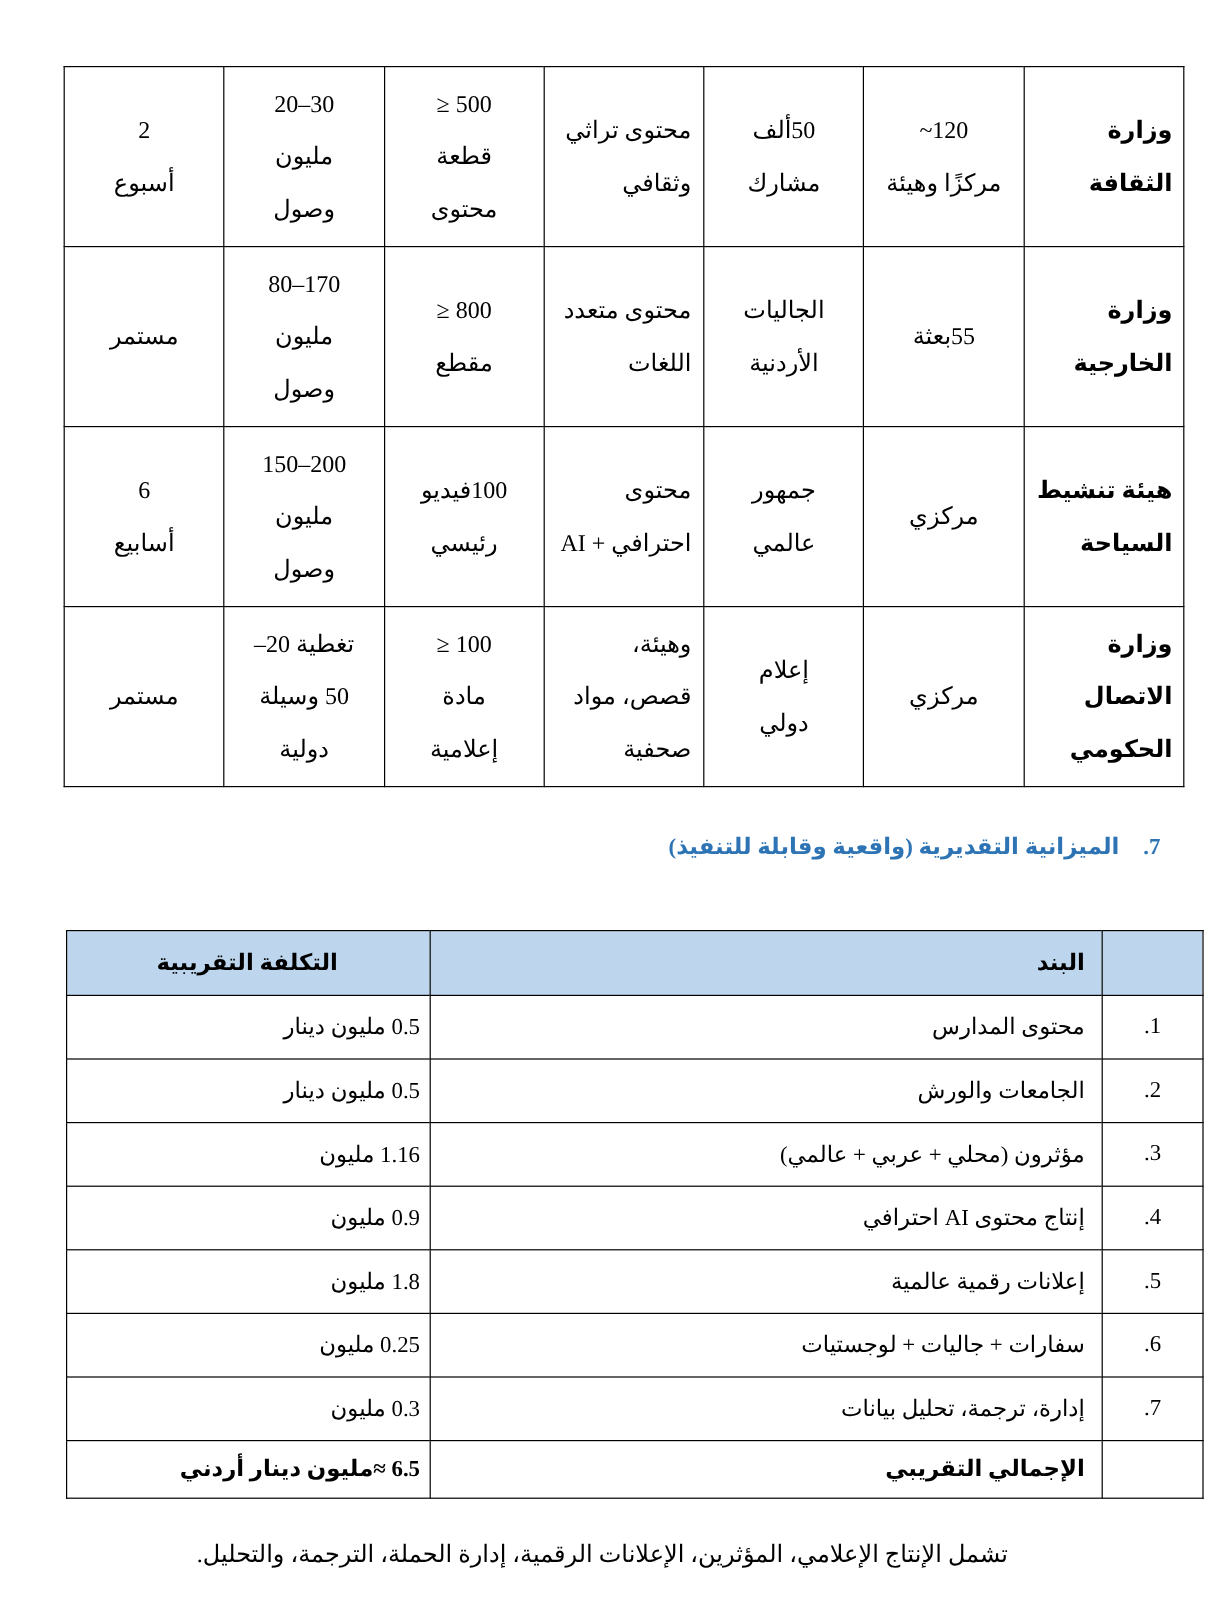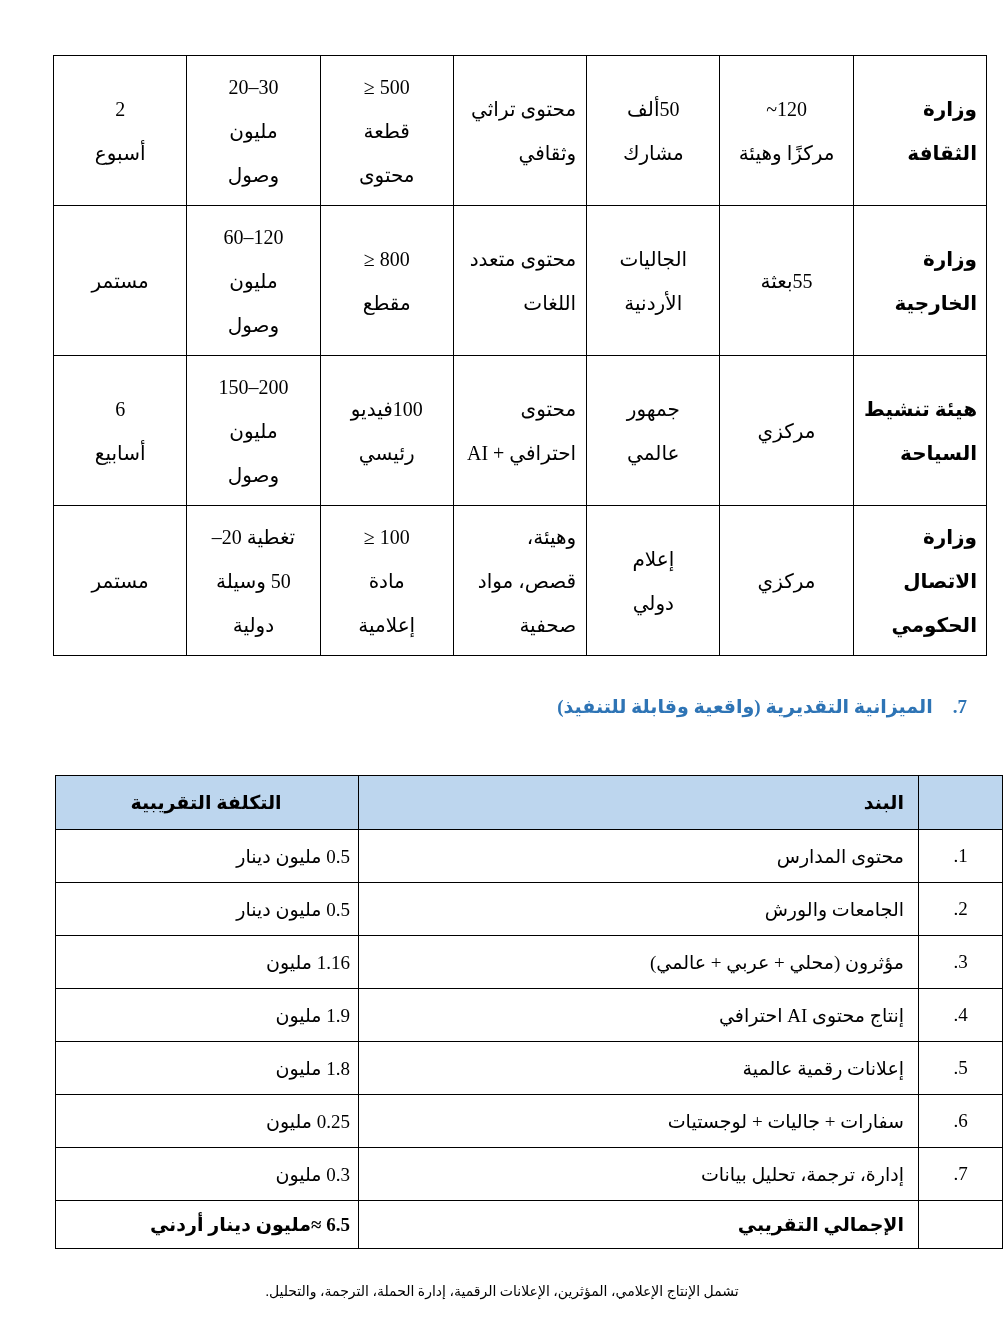--- a/index.html
+++ b/index.html
@@ -39,21 +39,21 @@
   .budget-table tr.data td{height:48px;}
   .budget-table tr.total td{height:43px;font-weight:bold;}
   .budget-table td.c-num{width:71px;text-align:center;}
   .budget-table td.c-item{width:539px;text-align:right;padding-right:14px;}
   .budget-table td.c-cost{width:288px;text-align:right;padding-right:8px;}
   .budget-table tr.hdr td.c-cost{text-align:center;}
 
   
   .footer{
     position:absolute;top:1283px;left:0;width:1004px;
-    text-align:center;font-size:14px;
+    text-align:center;font-size:20px;
   }
 </style>
 </head>
 <body>
 
 <table class="kpi-table" dir="rtl">
   <tbody>
       <tr>
         <td class="col-entity">
           <div class="cl">وزارة</div>
@@ -100,21 +100,21 @@
         </td>
         <td class="col-content">
           <div class="cl">محتوى متعدد</div>
           <div class="cl">اللغات</div>
         </td>
         <td class="col-quantity">
           <div class="cl">≥ 800</div>
           <div class="cl">مقطع</div>
         </td>
         <td class="col-reach">
-          <div class="cl">60–120</div>
+          <div class="cl">80–170</div>
           <div class="cl">مليون</div>
           <div class="cl">وصول</div>
         </td>
         <td class="col-duration">
           <div class="cl">مستمر</div>
         </td>
       </tr>
       <tr>
         <td class="col-entity">
           <div class="cl">هيئة تنشيط</div>
@@ -203,21 +203,21 @@
         <td class="c-cost">0.5 مليون دينار</td>
       </tr>
       <tr class="data">
         <td class="c-num">3.</td>
         <td class="c-item">مؤثرون (محلي + عربي + عالمي)</td>
         <td class="c-cost">1.16 مليون</td>
       </tr>
       <tr class="data">
         <td class="c-num">4.</td>
         <td class="c-item">إنتاج محتوى AI احترافي</td>
-        <td class="c-cost">1.9 مليون</td>
+        <td class="c-cost">0.9 مليون</td>
       </tr>
       <tr class="data">
         <td class="c-num">5.</td>
         <td class="c-item">إعلانات رقمية عالمية</td>
         <td class="c-cost">1.8 مليون</td>
       </tr>
       <tr class="data">
         <td class="c-num">6.</td>
         <td class="c-item">سفارات + جاليات + لوجستيات</td>
         <td class="c-cost">0.25 مليون</td>

